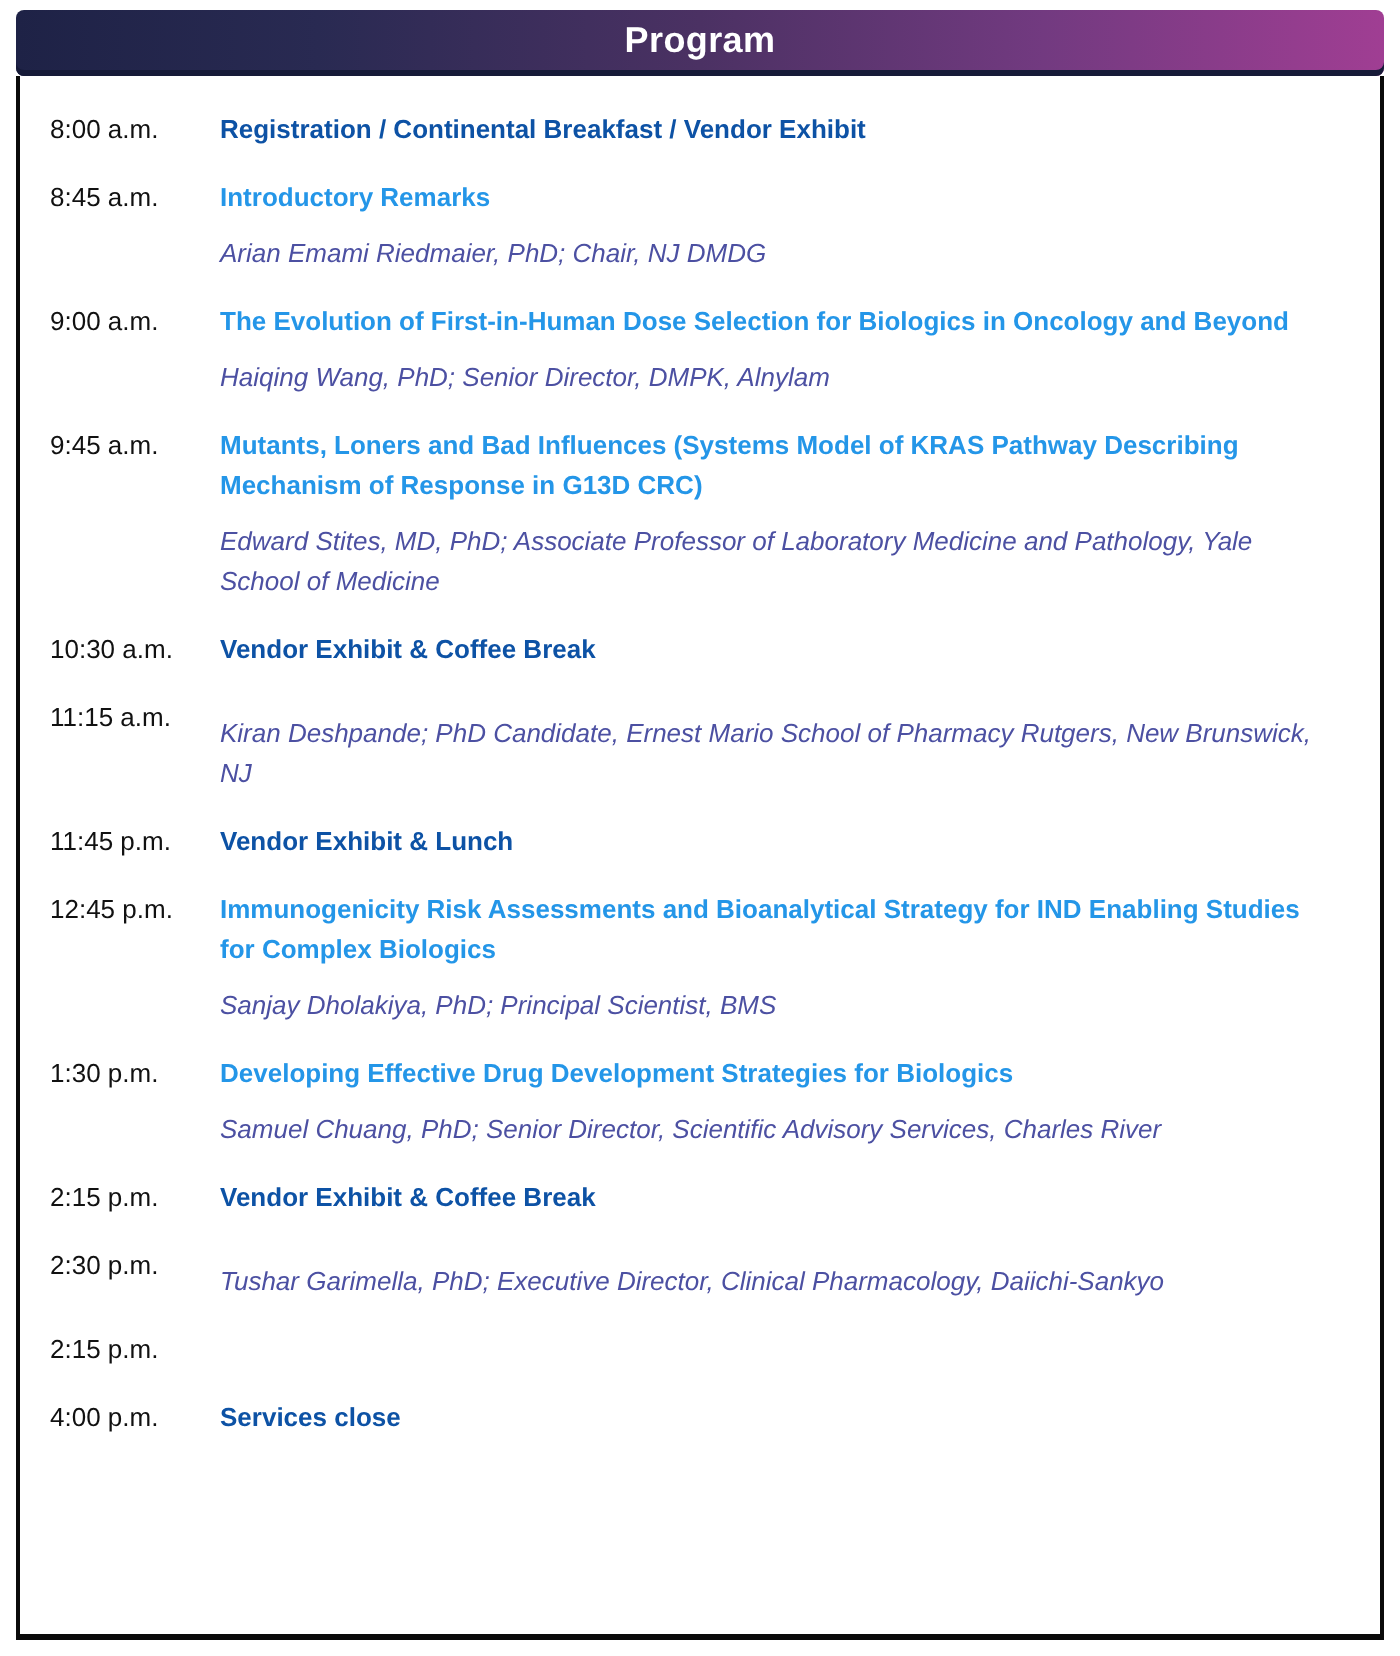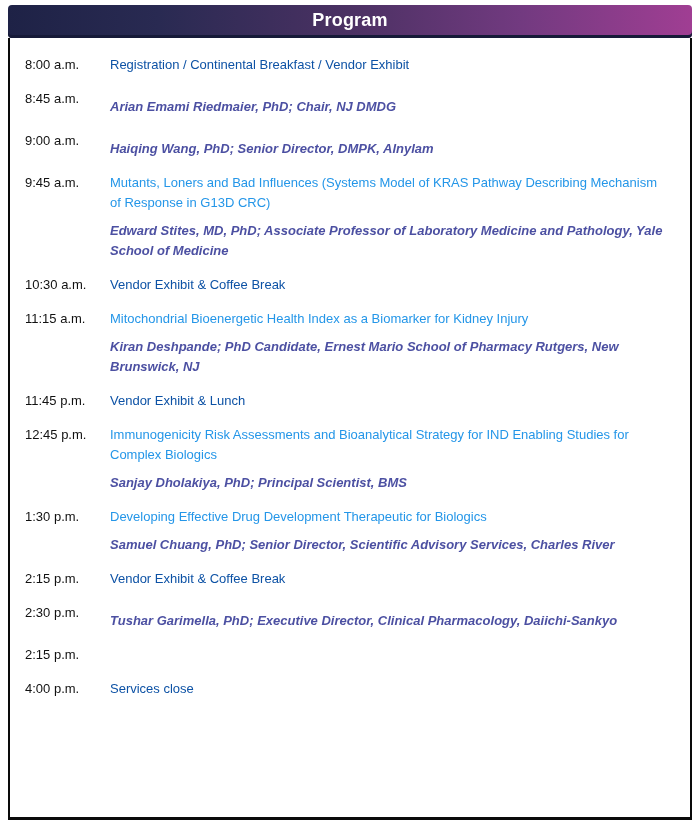--- a/index.html
+++ b/index.html
@@ -66,30 +66,30 @@
     font-size: 13px;
     line-height: 20px;
     color: var(--time-black);
   }
   .content {
     flex: 1;
     padding-right: 24px;
   }
   .title {
     font-size: 13px;
-    font-weight: normal;
+    font-weight: bold;
     line-height: 20px;
   }
   .title[data-variant="admin"]     { color: var(--admin-title-blue); }
   .title[data-variant="session"]   { color: var(--session-title-blue); }
   .title[data-variant="highlight"] { color: var(--highlight-pink); }
   .speaker {
     margin-top: 8px;
     font-size: 13px;
-    font-weight: bold;
+    font-weight: normal;
     font-style: italic;
     line-height: 20px;
     color: var(--speaker-purple);
   }
   .speaker:empty { display: none; }
 </style>
 </head>
 <body>
 
 <div class="wrap">
@@ -104,27 +104,29 @@
       <div class="time">8:00 a.m.</div>
       <div class="content">
         <div class="title" data-variant="admin">Registration / Continental Breakfast / Vendor Exhibit</div>
 
       </div>
     </div>
 
     <div class="entry">
       <div class="time">8:45 a.m.</div>
       <div class="content">
+        <div class="title" data-variant="session">Introductory Remarks</div>
         <div class="speaker">Arian Emami Riedmaier, PhD; Chair, NJ DMDG</div>
       </div>
     </div>
 
     <div class="entry">
       <div class="time">9:00 a.m.</div>
       <div class="content">
+        <div class="title" data-variant="session">The Evolution of First-in-Human Dose Selection for Biologics in Oncology and Beyond</div>
         <div class="speaker">Haiqing Wang, PhD; Senior Director, DMPK, Alnylam</div>
       </div>
     </div>
 
     <div class="entry">
       <div class="time">9:45 a.m.</div>
       <div class="content">
         <div class="title" data-variant="session">Mutants, Loners and Bad Influences (Systems Model of KRAS Pathway Describing Mechanism of Response in G13D CRC)</div>
         <div class="speaker">Edward Stites, MD, PhD; Associate Professor of Laboratory Medicine and Pathology, Yale School of Medicine</div>
       </div>
@@ -134,21 +136,20 @@
       <div class="time">10:30 a.m.</div>
       <div class="content">
         <div class="title" data-variant="admin">Vendor Exhibit &amp; Coffee Break</div>
 
       </div>
     </div>
 
     <div class="entry">
       <div class="time">11:15 a.m.</div>
       <div class="content">
-        <div class="title" data-variant="session">Mitochondrial Bioenergetic Health Index as a Biomarker for Kidney Injury</div>
         <div class="speaker">Kiran Deshpande; PhD Candidate, Ernest Mario School of Pharmacy Rutgers, New Brunswick, NJ</div>
       </div>
     </div>
 
     <div class="entry">
       <div class="time">11:45 p.m.</div>
       <div class="content">
         <div class="title" data-variant="admin">Vendor Exhibit &amp; Lunch</div>
 
       </div>
@@ -158,21 +159,21 @@
       <div class="time">12:45 p.m.</div>
       <div class="content">
         <div class="title" data-variant="session">Immunogenicity Risk Assessments and Bioanalytical Strategy for IND Enabling Studies for Complex Biologics</div>
         <div class="speaker">Sanjay Dholakiya, PhD; Principal Scientist, BMS</div>
       </div>
     </div>
 
     <div class="entry">
       <div class="time">1:30 p.m.</div>
       <div class="content">
-        <div class="title" data-variant="session">Developing Effective Drug Development Therapeutic for Biologics</div>
+        <div class="title" data-variant="session">Developing Effective Drug Development Strategies for Biologics</div>
         <div class="speaker">Samuel Chuang, PhD; Senior Director, Scientific Advisory Services, Charles River</div>
       </div>
     </div>
 
     <div class="entry">
       <div class="time">2:15 p.m.</div>
       <div class="content">
         <div class="title" data-variant="admin">Vendor Exhibit &amp; Coffee Break</div>
 
       </div>

